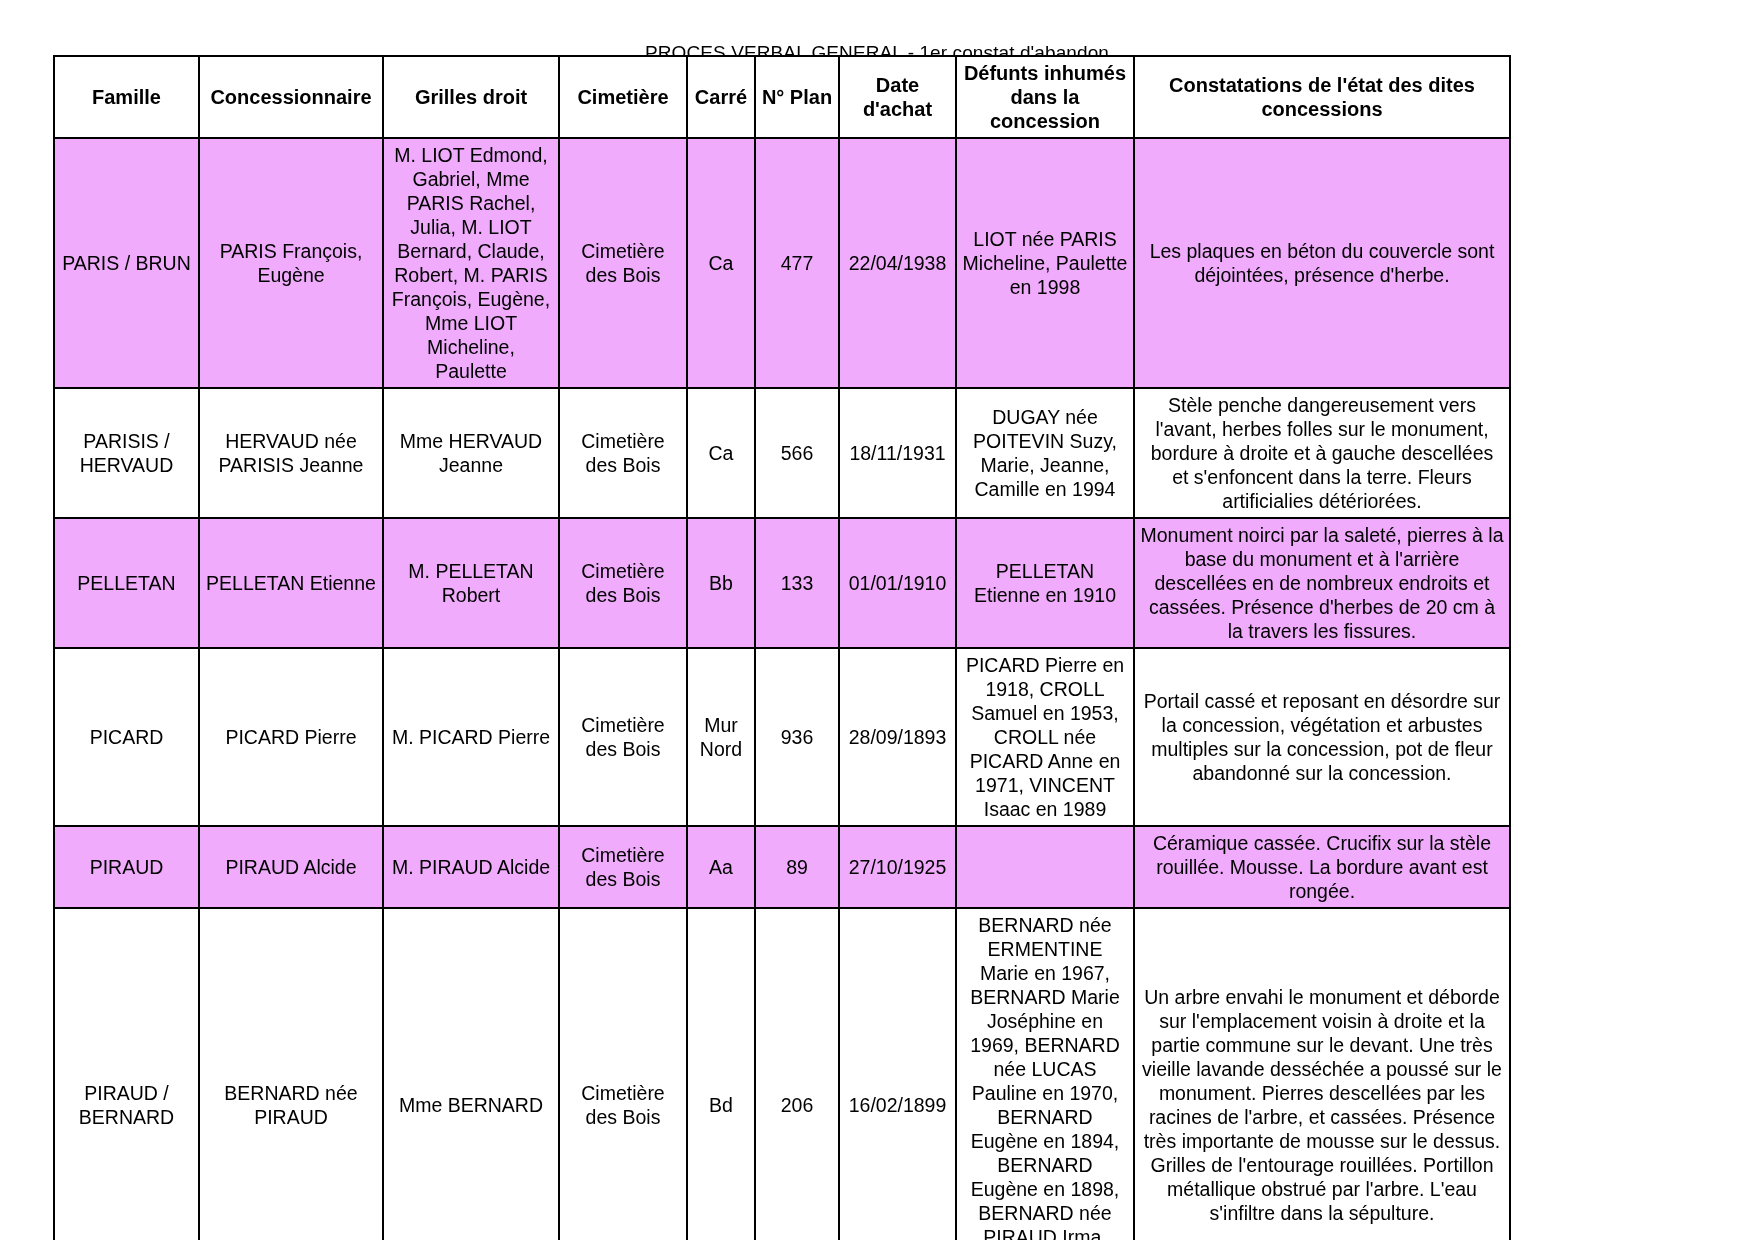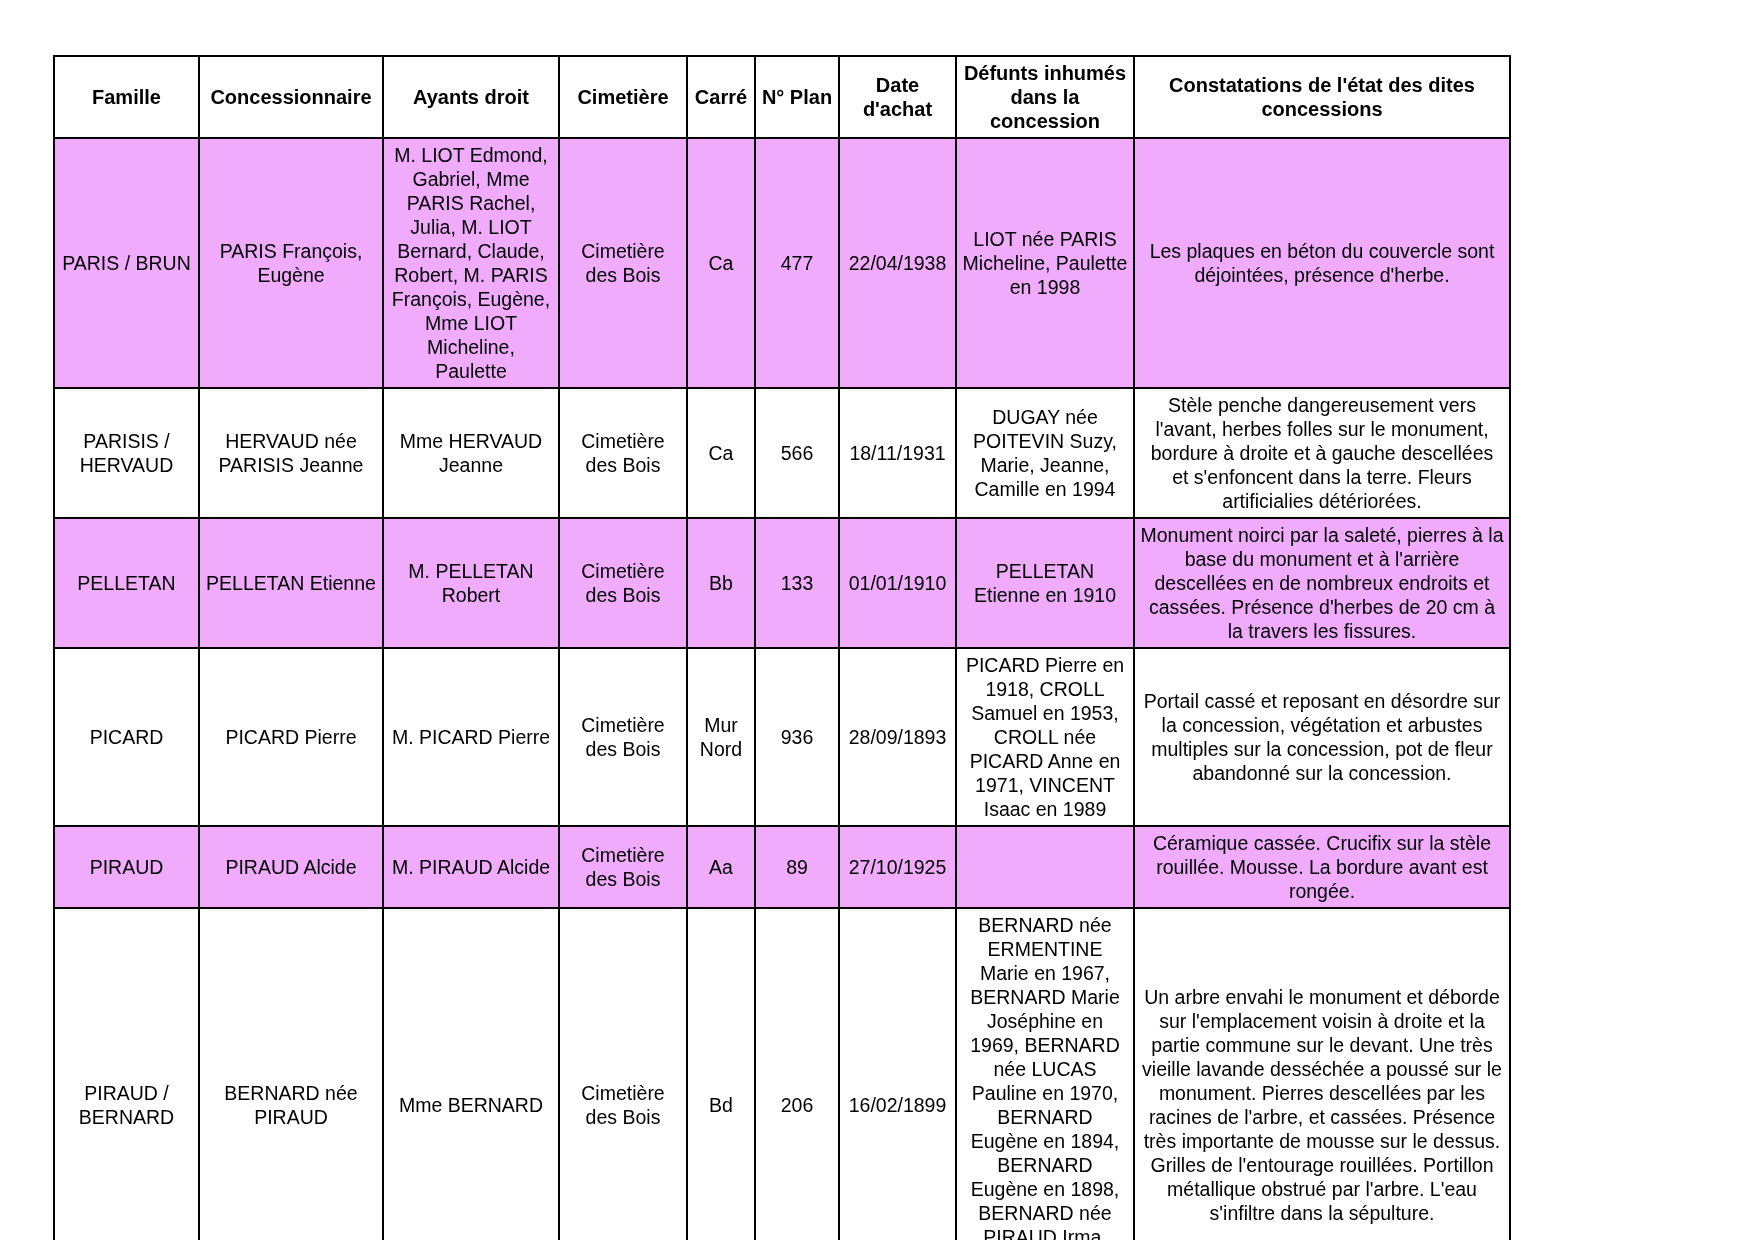--- a/index.html
+++ b/index.html
@@ -103,39 +103,40 @@
     font-size: 18px;
     line-height: 22px;
     color: #000;
   }
 </style>
 </head>
 <body>
 
 <div class="page">
 
+  <div class="doc-header">PROCES VERBAL GENERAL - 1er constat d'abandon</div>
 
   <div class="table-wrap">
     <table class="pv">
       <colgroup>
         <col class="c-famille">
         <col class="c-concess">
         <col class="c-ayants">
         <col class="c-cimetiere">
         <col class="c-carre">
         <col class="c-plan">
         <col class="c-date">
         <col class="c-defunts">
         <col class="c-constat">
       </colgroup>
       <thead>
         <tr>
           <th>Famille</th>
           <th>Concessionnaire</th>
-          <th>Ayants droit</th>
+          <th>Grilles droit</th>
           <th>Cimetière</th>
           <th>Carré</th>
           <th>N° Plan</th>
           <th>Date d'achat</th>
           <th>Défunts inhumés dans la concession</th>
           <th>Constatations de l'état des dites concessions</th>
         </tr>
       </thead>
       <tbody id="tbody">
           <tr class="row-alt">

